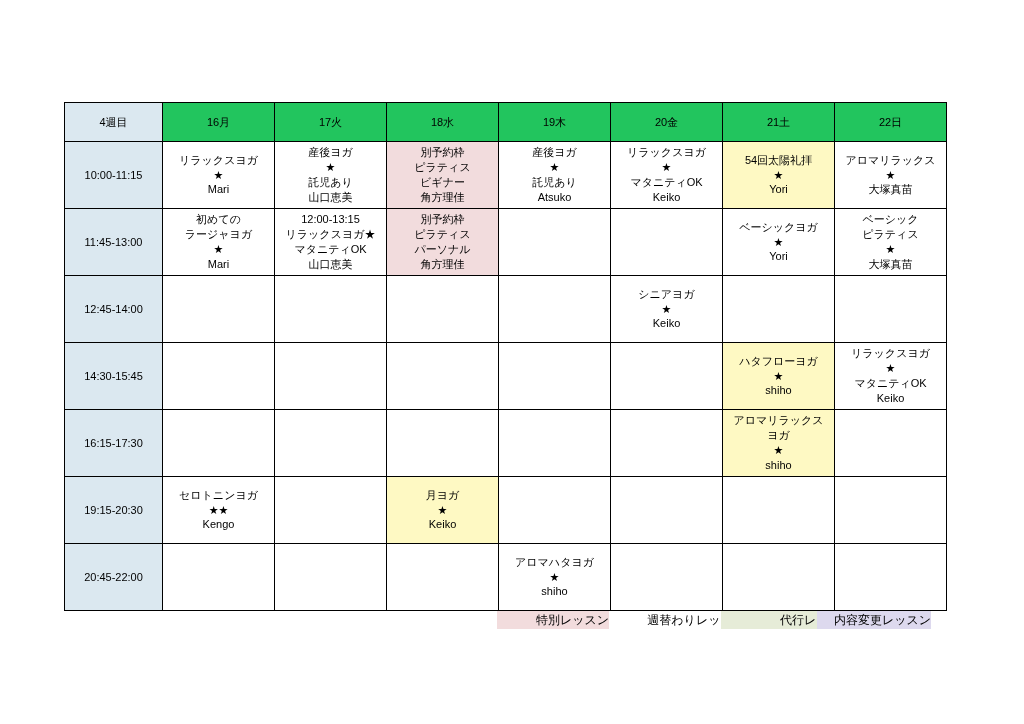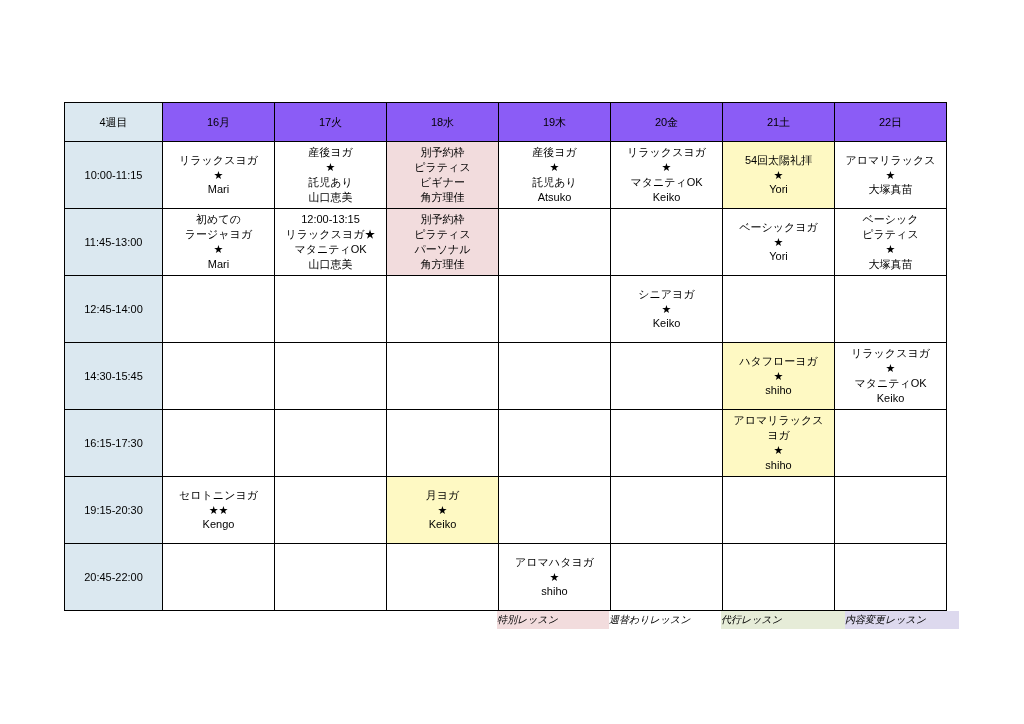--- a/index.html
+++ b/index.html
@@ -33,21 +33,21 @@
     font-weight: normal;
     font-size: 11px;
     line-height: 1.35;
     padding: 2px 1px;
   }
   col.time-col { width: 98px; }
   col.day-col { width: 112px; }
 
   thead th {
     height: 34px;
-    background: #8b5cf6;
+    background: #22c55e;
     font-size: 12px;
   }
   thead th.corner {
     background: #dbe8f0;
   }
   tbody td.time-cell {
     background: #dbe8f0;
     font-size: 11px;
     height: 62px;
   }
@@ -69,28 +69,27 @@
     left: 497px;
     top: 611px;
     width: 450px;
     height: 18px;
   }
   .legend-item {
     position: absolute;
     top: 0;
     height: 18px;
     line-height: 18px;
-    font-size: 10px;
-    text-align: left;
-    font-style: italic;
+    font-size: 12px;
+    text-align: right;
   }
   .legend-special { left: 0px; width: 112px; background: #f2dcdd; }
   .legend-weekly { left: 112px; width: 136px; background: #ffffff; }
   .legend-sub { left: 224px; width: 132px; background: #e6ecd8; }
-  .legend-change { left: 348px; width: 114px; background: #ddd9ee; }
+  .legend-change { left: 320px; width: 114px; background: #ddd9ee; }
 </style>
 </head>
 <body>
 
 <div id="schedule-wrap">
   <table class="schedule">
     <colgroup>
       <col class="time-col">
       <col class="day-col">
         <col class="day-col">

